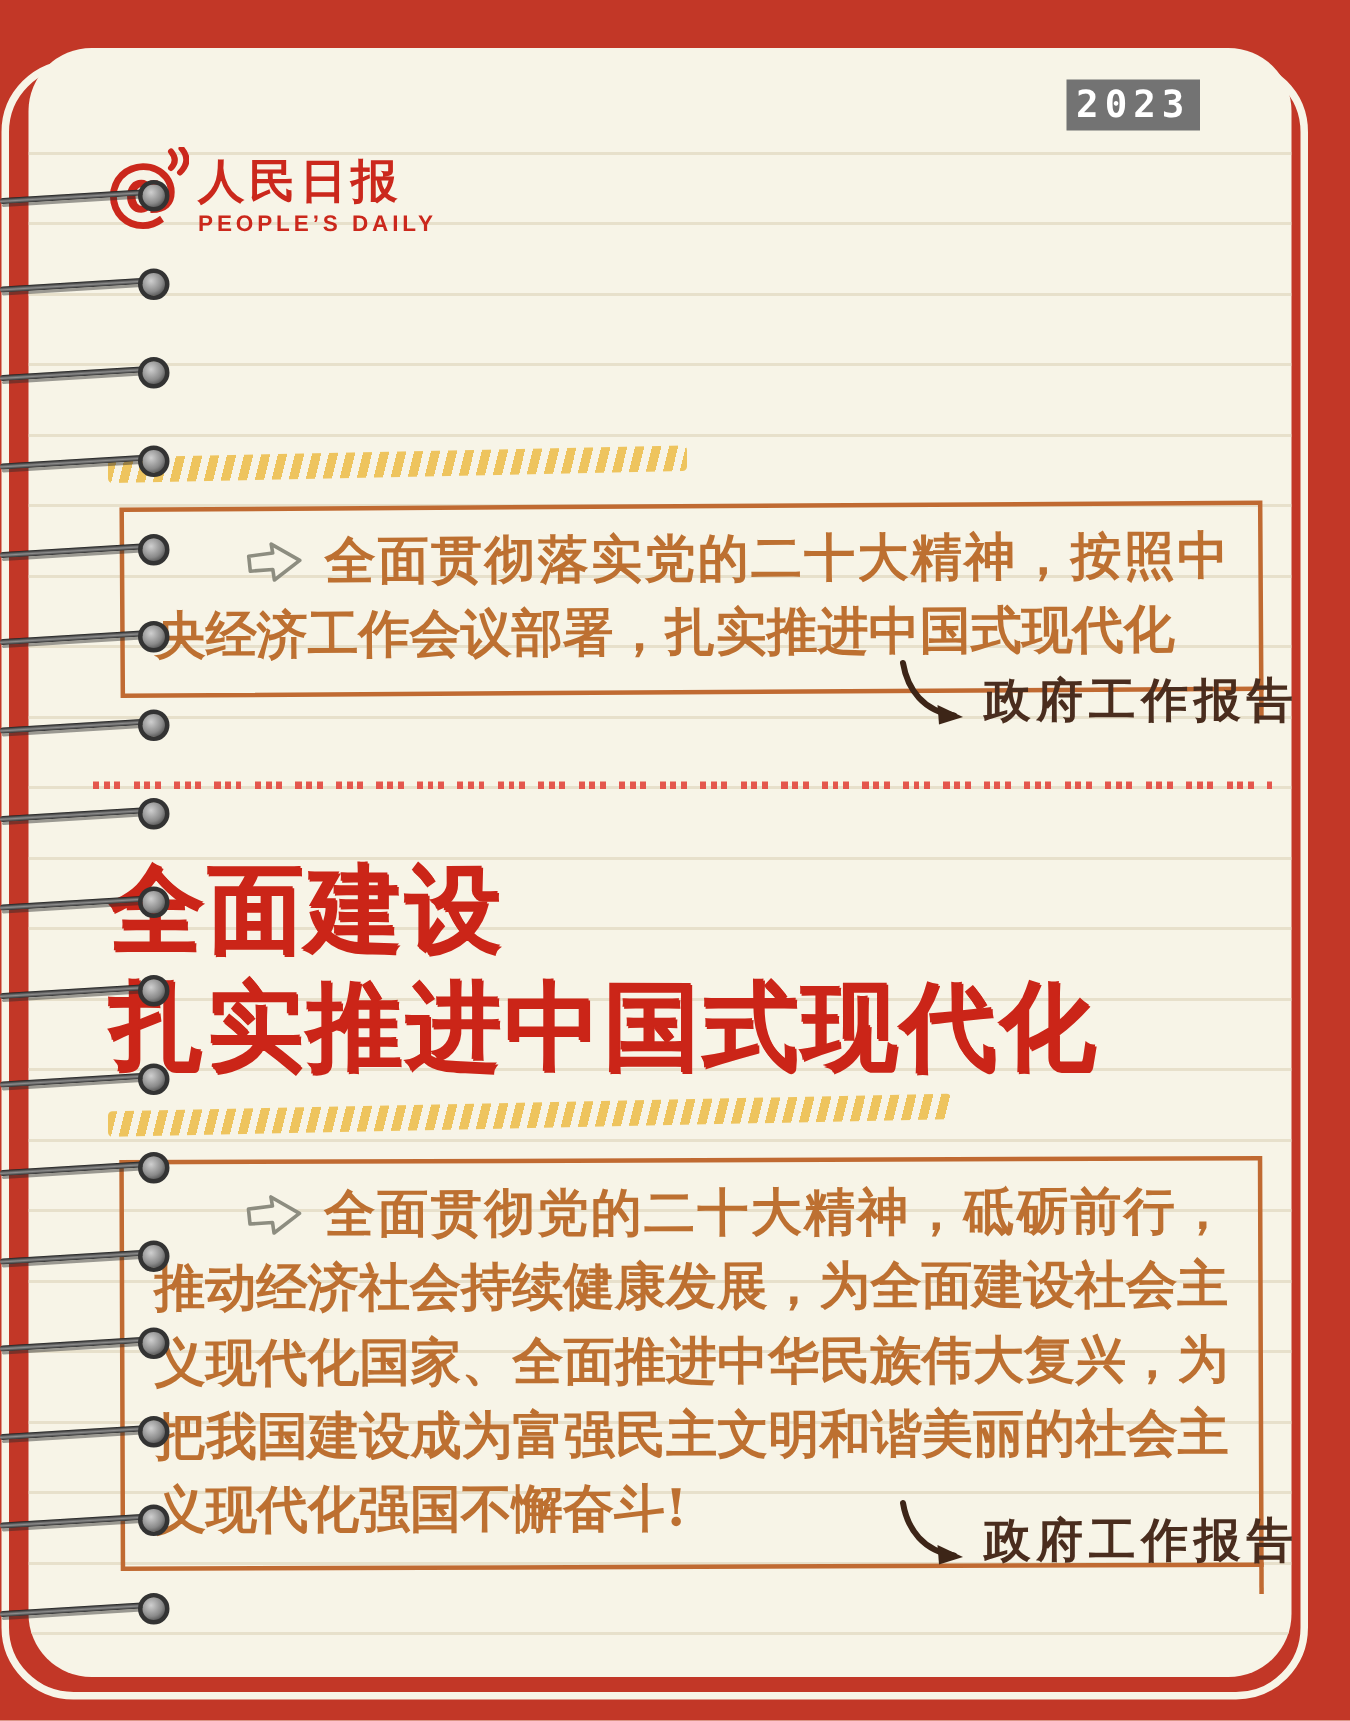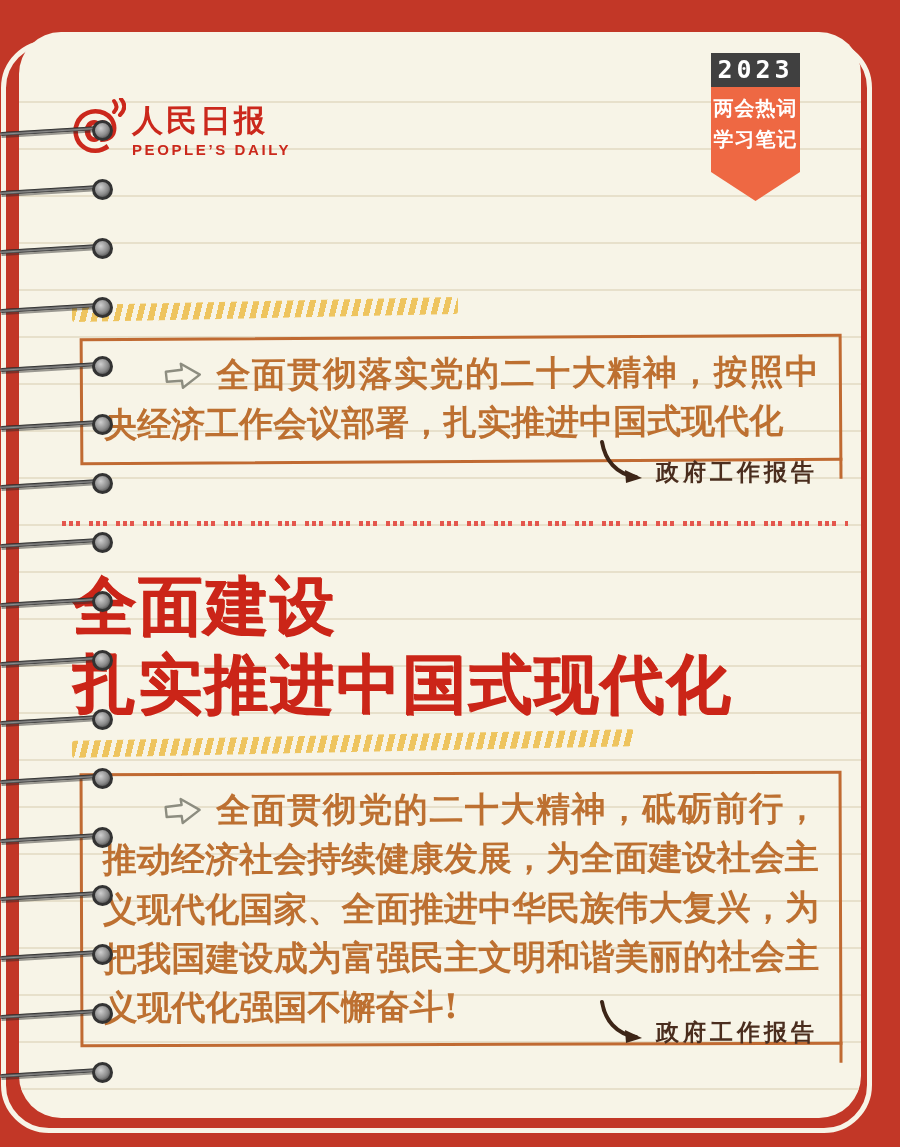--- a/index.html
+++ b/index.html
@@ -39,21 +39,21 @@
   }
   
   .brand{position:absolute;left:70px;top:98px;display:flex;align-items:flex-start;}
   .brand .at-icon{width:56px;height:60px;flex:0 0 auto;}
   .brand .txt{margin-left:6px;}
   .brand .cn{font-size:31px;font-weight:900;color:#cb281c;letter-spacing:3px;line-height:1.1;margin-top:6px;}
   .brand .en{font-size:15px;font-weight:700;color:#cb281c;letter-spacing:2.6px;margin-top:3px;}
   
   .ribbon{position:absolute;left:711px;top:53px;width:89px;z-index:4;text-align:center;}
   .ribbon .year{
-    background:#404040;color:#fff;font-weight:700;font-size:25px;letter-spacing:4px;
+    background:#737373;color:#fff;font-weight:700;font-size:25px;letter-spacing:4px;
     height:34px;line-height:34px;font-family:"DejaVu Sans Mono", monospace;
   }
   .ribbon .tail{
     background:#ee6843;color:#fff;height:108px;padding-top:6px;box-sizing:content-box;
     clip-path:polygon(0 0,100% 0,100% 85px,50% 114px,0 85px);
   }
   .ribbon .tail .line{font-size:20px;font-weight:900;letter-spacing:1px;line-height:1.55;}
   
   .title{
     position:absolute;left:72px;color:#cb2518;font-weight:900;
@@ -84,21 +84,21 @@
     margin:0;color:#bd7031;font-size:34px;line-height:1.45;
     font-family:"DejaVu Serif", serif;font-weight:600;text-align:justify;
   }
   .hand-arrow{display:inline-block;width:42px;height:32px;vertical-align:-4px;margin-left:60px;margin-right:10px;}
   
   .source{position:absolute;display:flex;align-items:flex-end;}
   .s1{left:592px;top:438px;}
   .s2{left:592px;top:998px;}
   .curve-arrow{width:58px;height:48px;margin-right:6px;}
   .source .label{
-    color:#4a2d1e;font-size:23px;font-weight:700;letter-spacing:4px;
+    color:#4a2d1e;font-size:31px;font-weight:700;letter-spacing:4px;
     font-family:"DejaVu Serif", serif;white-space:nowrap;line-height:1.2;
   }
   
   .divider{
     position:absolute;left:62px;top:521px;width:786px;height:5px;
     background:repeating-linear-gradient(90deg,#e4564d 0 4px, rgba(0,0,0,0) 4px 7px, #e4564d 7px 11px, rgba(0,0,0,0) 11px 14px, #e4564d 14px 18px, rgba(0,0,0,0) 18px 27px);
   }
 </style>
 </head>
 <body>
@@ -156,24 +156,20 @@
       <path d="M10 4 C 13 22, 24 36, 44 39" fill="none" stroke="#3d2517" stroke-width="4" stroke-linecap="round"></path>
       <path d="M33 32 L50 40 L34 45 Z" fill="#3d2517"></path>
     </svg>
     <span class="label">政府工作报告</span>
   </div>
 
 </div>
 
 <div class="ribbon">
   <div class="year">2023</div>
-  <div class="tail">
-    <div class="line">两会热词</div>
-    <div class="line">学习笔记</div>
-  </div>
 </div>
 
 <div class="rings">
     <div class="ring" style="top: 117px;">
       <div class="wire"></div>
       <div class="grommet"></div>
     </div>
     <div class="ring" style="top: 176px;">
       <div class="wire"></div>
       <div class="grommet"></div>

